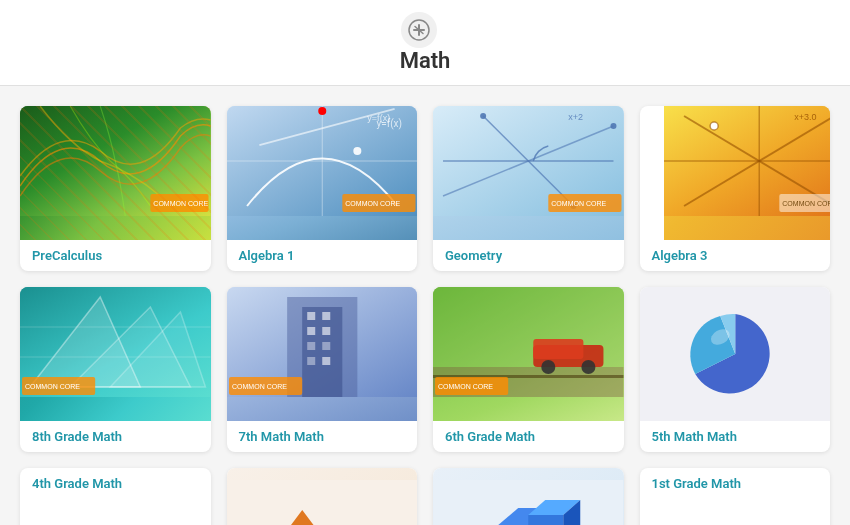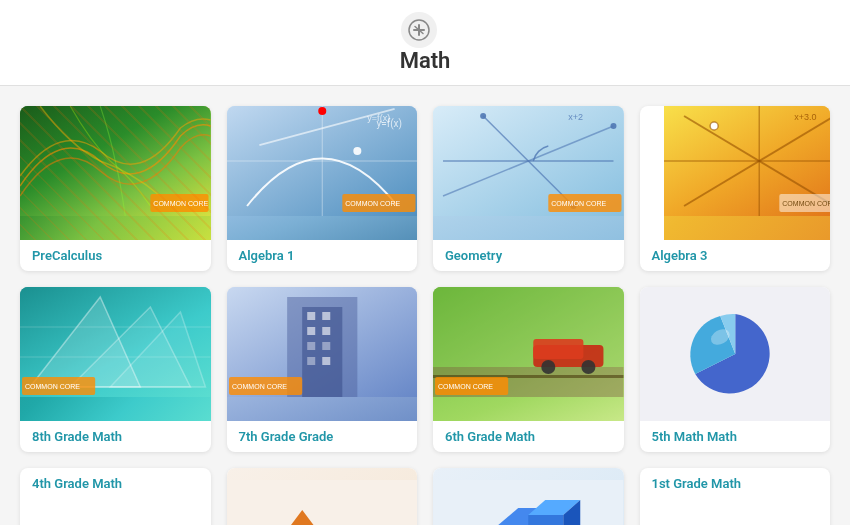--- a/index.html
+++ b/index.html
@@ -327,21 +327,21 @@
         <rect x="95" y="40" width="8" height="8" fill="rgba(255,255,255,0.6)"></rect>
         <rect x="80" y="55" width="8" height="8" fill="rgba(255,255,255,0.4)"></rect>
         <rect x="95" y="55" width="8" height="8" fill="rgba(255,255,255,0.4)"></rect>
         <rect x="80" y="70" width="8" height="8" fill="rgba(255,255,255,0.4)"></rect>
         <rect x="95" y="70" width="8" height="8" fill="rgba(255,255,255,0.6)"></rect>
 
         <rect x="2" y="90" width="73" height="18" rx="2" fill="rgba(255,140,0,0.8)"></rect>
         <text x="5" y="102" font-size="7" fill="white" font-family="sans-serif">COMMON CORE</text>
       </svg>
     </div>
-    <div class="card-label">7th Grade Grade</div>
+    <div class="card-label">7th Math Math</div>
   </div>
 
   <div class="card">
     <div class="card-image thumb-6th">
       <svg width="100%" height="110" viewBox="0 0 190 110" preserveAspectRatio="none">
         <defs>
           <linearGradient id="g6" x1="0%" y1="0%" x2="100%" y2="100%">
             <stop offset="0%" style="stop-color:#70b840"></stop>
             <stop offset="100%" style="stop-color:#c8e888"></stop>
           </linearGradient>

